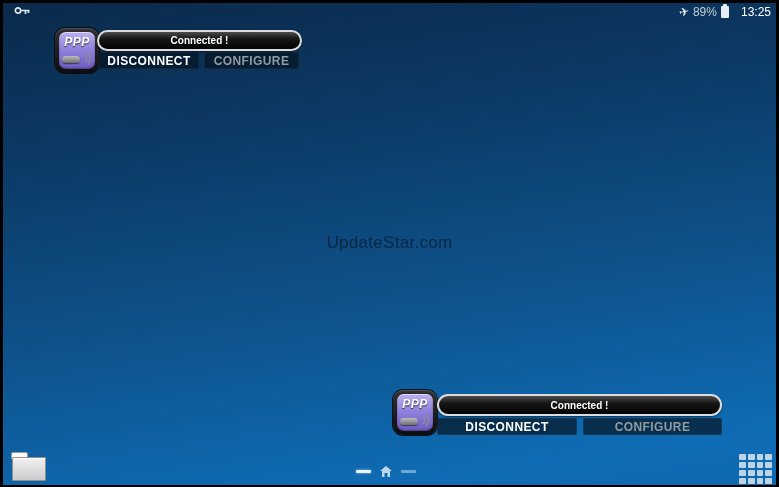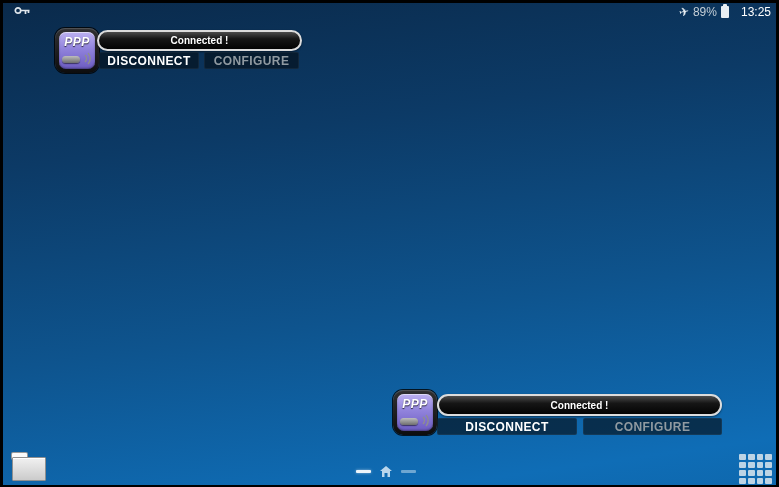--- a/index.html
+++ b/index.html
@@ -140,20 +140,21 @@
           <path d="M2 3 a5 5 0 0 1 0 7" stroke="#8f8f8f" stroke-width="1.4" fill="none"></path>
           <path d="M5 1 a8 8 0 0 1 0 11" stroke="#8f8f8f" stroke-width="1.4" fill="none"></path>
         </svg>
       </div>
     </div>
     <div class="status-pill w1-pill">Connected !</div>
     <div class="w-btn w1-disc">DISCONNECT</div>
     <div class="w-btn configure w1-conf">CONFIGURE</div>
   </div>
 
+  <div class="watermark">UpdateStar.com</div>
 
   <div>
     <div class="ppp-icon w2-icon">
       <div class="ppp-inner">
         <span class="ppp-text">PPP</span>
         <span class="ppp-slider"></span>
         <svg class="ppp-waves" width="9" height="13" viewBox="0 0 9 13">
           <path d="M2 3 a5 5 0 0 1 0 7" stroke="#8f8f8f" stroke-width="1.4" fill="none"></path>
           <path d="M5 1 a8 8 0 0 1 0 11" stroke="#8f8f8f" stroke-width="1.4" fill="none"></path>
         </svg>

